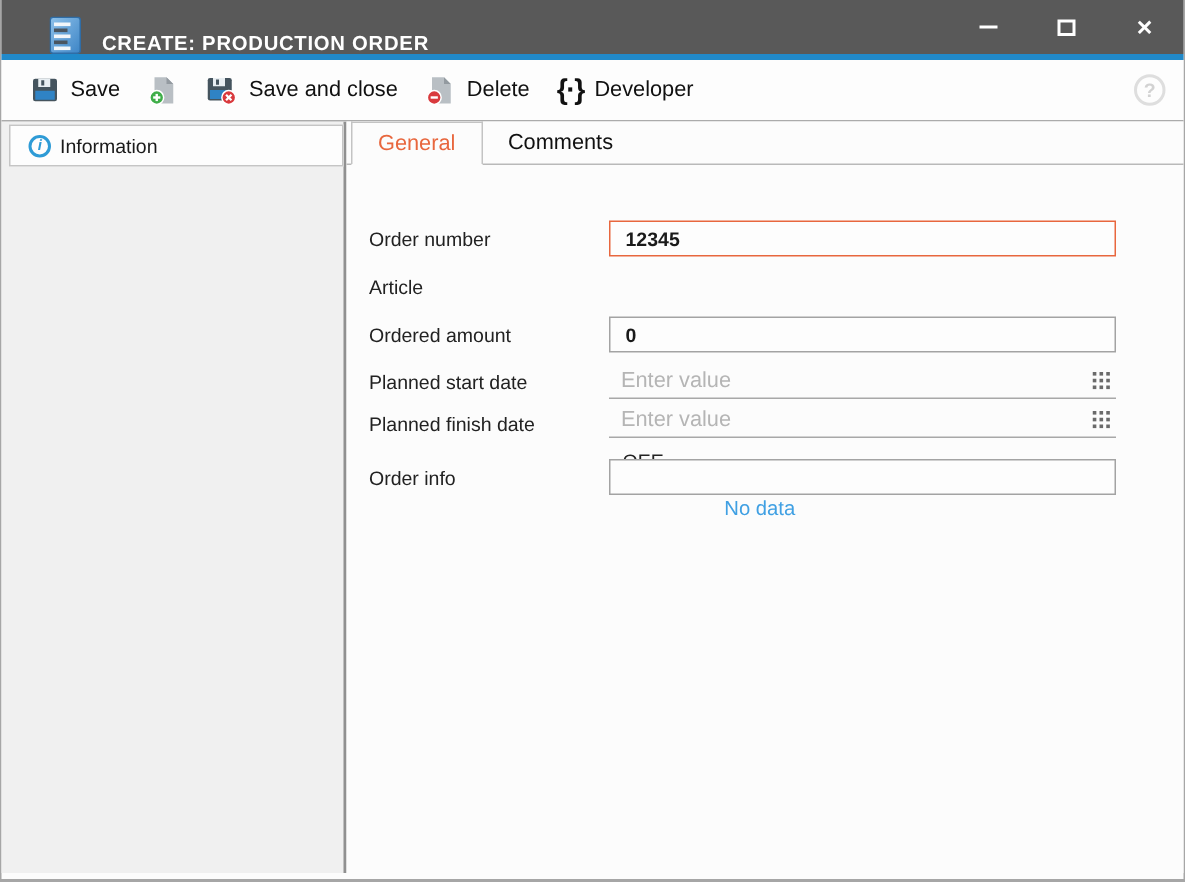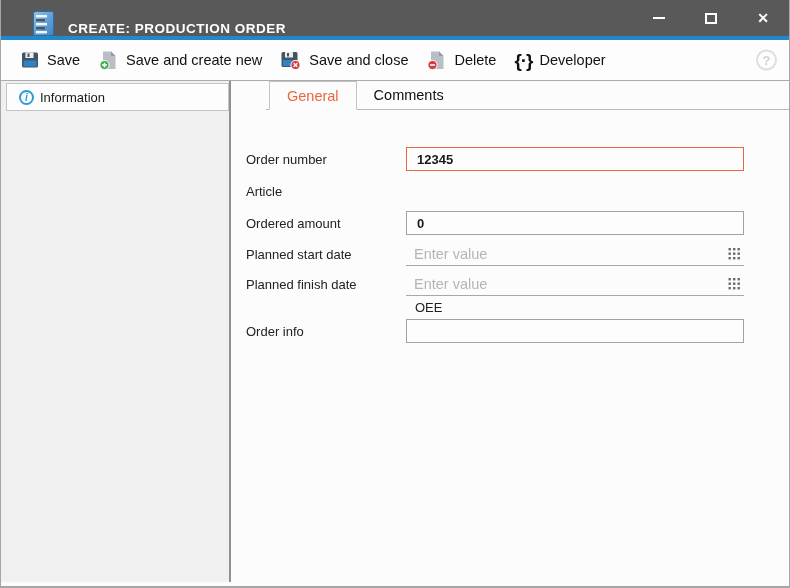--- a/index.html
+++ b/index.html
@@ -37,21 +37,21 @@
   .main { display:flex; height:501px; }
   .left-panel { width:230px; background:#f0f0f0; border-right:2px solid #909090; }
   .info-tab { margin:2px 0 0 5px; width:223px; height:28px; background:#fdfdfd;
               border:1px solid #c5c5c5; display:flex; align-items:center; gap:6px;
               padding-left:12px; }
   .info-circle { width:15px; height:15px; border-radius:50%; border:2px solid #2e9bd6;
                  color:#2e9bd6; font-size:10px; font-weight:700; font-style:italic;
                  display:flex; align-items:center; justify-content:center; flex:0 0 auto; }
   .info-label { font-size:13px; color:#1a1a1a; }
 
-  .right-panel { flex:1; background:#fcfcfc; position:relative;padding-left:35px; }
+  .right-panel { flex:1; background:#fcfcfc; position:relative; }
 
   
   .tabbar { height:29px; display:flex; align-items:stretch; padding-left:3px;
             border-bottom:1px solid #b9b9b9; }
   .tab { display:flex; align-items:center; padding:0 17px; font-size:14.5px; color:#111;
          cursor:default; }
   .tab.active { border:1px solid #c3c3c3; border-bottom:1px solid #fcfcfc;
                 margin-bottom:-1px; background:#fcfcfc; color:#e8673e; }
 
   
@@ -125,21 +125,20 @@
     </div>
 
     <div class="tb-btn">
       <svg width="21" height="21" viewBox="0 0 21 21">
         <path d="M5 1.5 h8 l4.5 4.5 v13 h-12.5 z" fill="#b9bfc4"></path>
         <path d="M13 1.5 l4.5 4.5 h-4.5 z" fill="#939aa0"></path>
         <circle cx="6.5" cy="15" r="4.6" fill="#3fae49" stroke="#fff"></circle>
         <rect x="5.7" y="12.6" width="1.6" height="4.8" fill="#fff"></rect>
         <rect x="4.1" y="14.2" width="4.8" height="1.6" fill="#fff"></rect>
       </svg>
-      <span class="lbl">Save and create new</span>
     </div>
 
     <div class="tb-btn">
       <svg width="22" height="21" viewBox="0 0 22 21">
         <rect x="1.5" y="2" width="16" height="15" rx="1.5" fill="#45545e"></rect>
         <rect x="5" y="2" width="8" height="5.5" fill="#e8eef2"></rect>
         <rect x="7" y="3" width="2" height="3.5" fill="#45545e"></rect>
         <rect x="3" y="10" width="13" height="6" fill="#2f83c5"></rect>
         <circle cx="15.5" cy="15" r="4.6" fill="#d93a3e" stroke="#fff"></circle>
         <path d="M13.7 13.2 l3.6 3.6 M17.3 13.2 l-3.6 3.6" stroke="#fff" stroke-width="1.5"></path>
@@ -216,21 +215,21 @@
                   <rect x="5" y="5" width="2.4" height="2.4"></rect>
                   <rect x="9.5" y="5" width="2.4" height="2.4"></rect>
                 <rect x="0.5" y="9.5" width="2.4" height="2.4"></rect>
                   <rect x="5" y="9.5" width="2.4" height="2.4"></rect>
                   <rect x="9.5" y="9.5" width="2.4" height="2.4"></rect>
               </g>
             </svg>
           </span>
         </div>
 
-        <div class="row" style="top:162px;">
+        <div class="row" style="top:156px;align-items:flex-end;">
           <span class="flabel">Planned finish date</span>
           <span class="ctrl">
             <input class="date-field" type="text" placeholder="Enter value" style="">
             <svg class="grid-icon" width="13" height="13" viewBox="0 0 13 13">
               <g fill="#6a6a6a">
                 <rect x="0.5" y="0.5" width="2.4" height="2.4"></rect>
                   <rect x="5" y="0.5" width="2.4" height="2.4"></rect>
                   <rect x="9.5" y="0.5" width="2.4" height="2.4"></rect>
                 <rect x="0.5" y="5" width="2.4" height="2.4"></rect>
                   <rect x="5" y="5" width="2.4" height="2.4"></rect>
@@ -243,21 +242,21 @@
           </span>
         </div>
 
         <div class="row" style="top:190px; height:20px;flex-direction:column;">
           <span class="flabel">OEE</span>
           <span class="ctrl" style="height:20px;margin-top:16px;">
             <span class="link-text">No data</span>
           </span>
         </div>
 
-        <div class="row" style="top:209px;">
+        <div class="row" style="top:196px;">
           <span class="flabel">Order info</span>
           <span class="ctrl">
             <input class="input-box" style="font-weight: 400;" type="text" value="">
           </span>
         </div>
 
       </div>
     </div>
   </div>
 </div>

